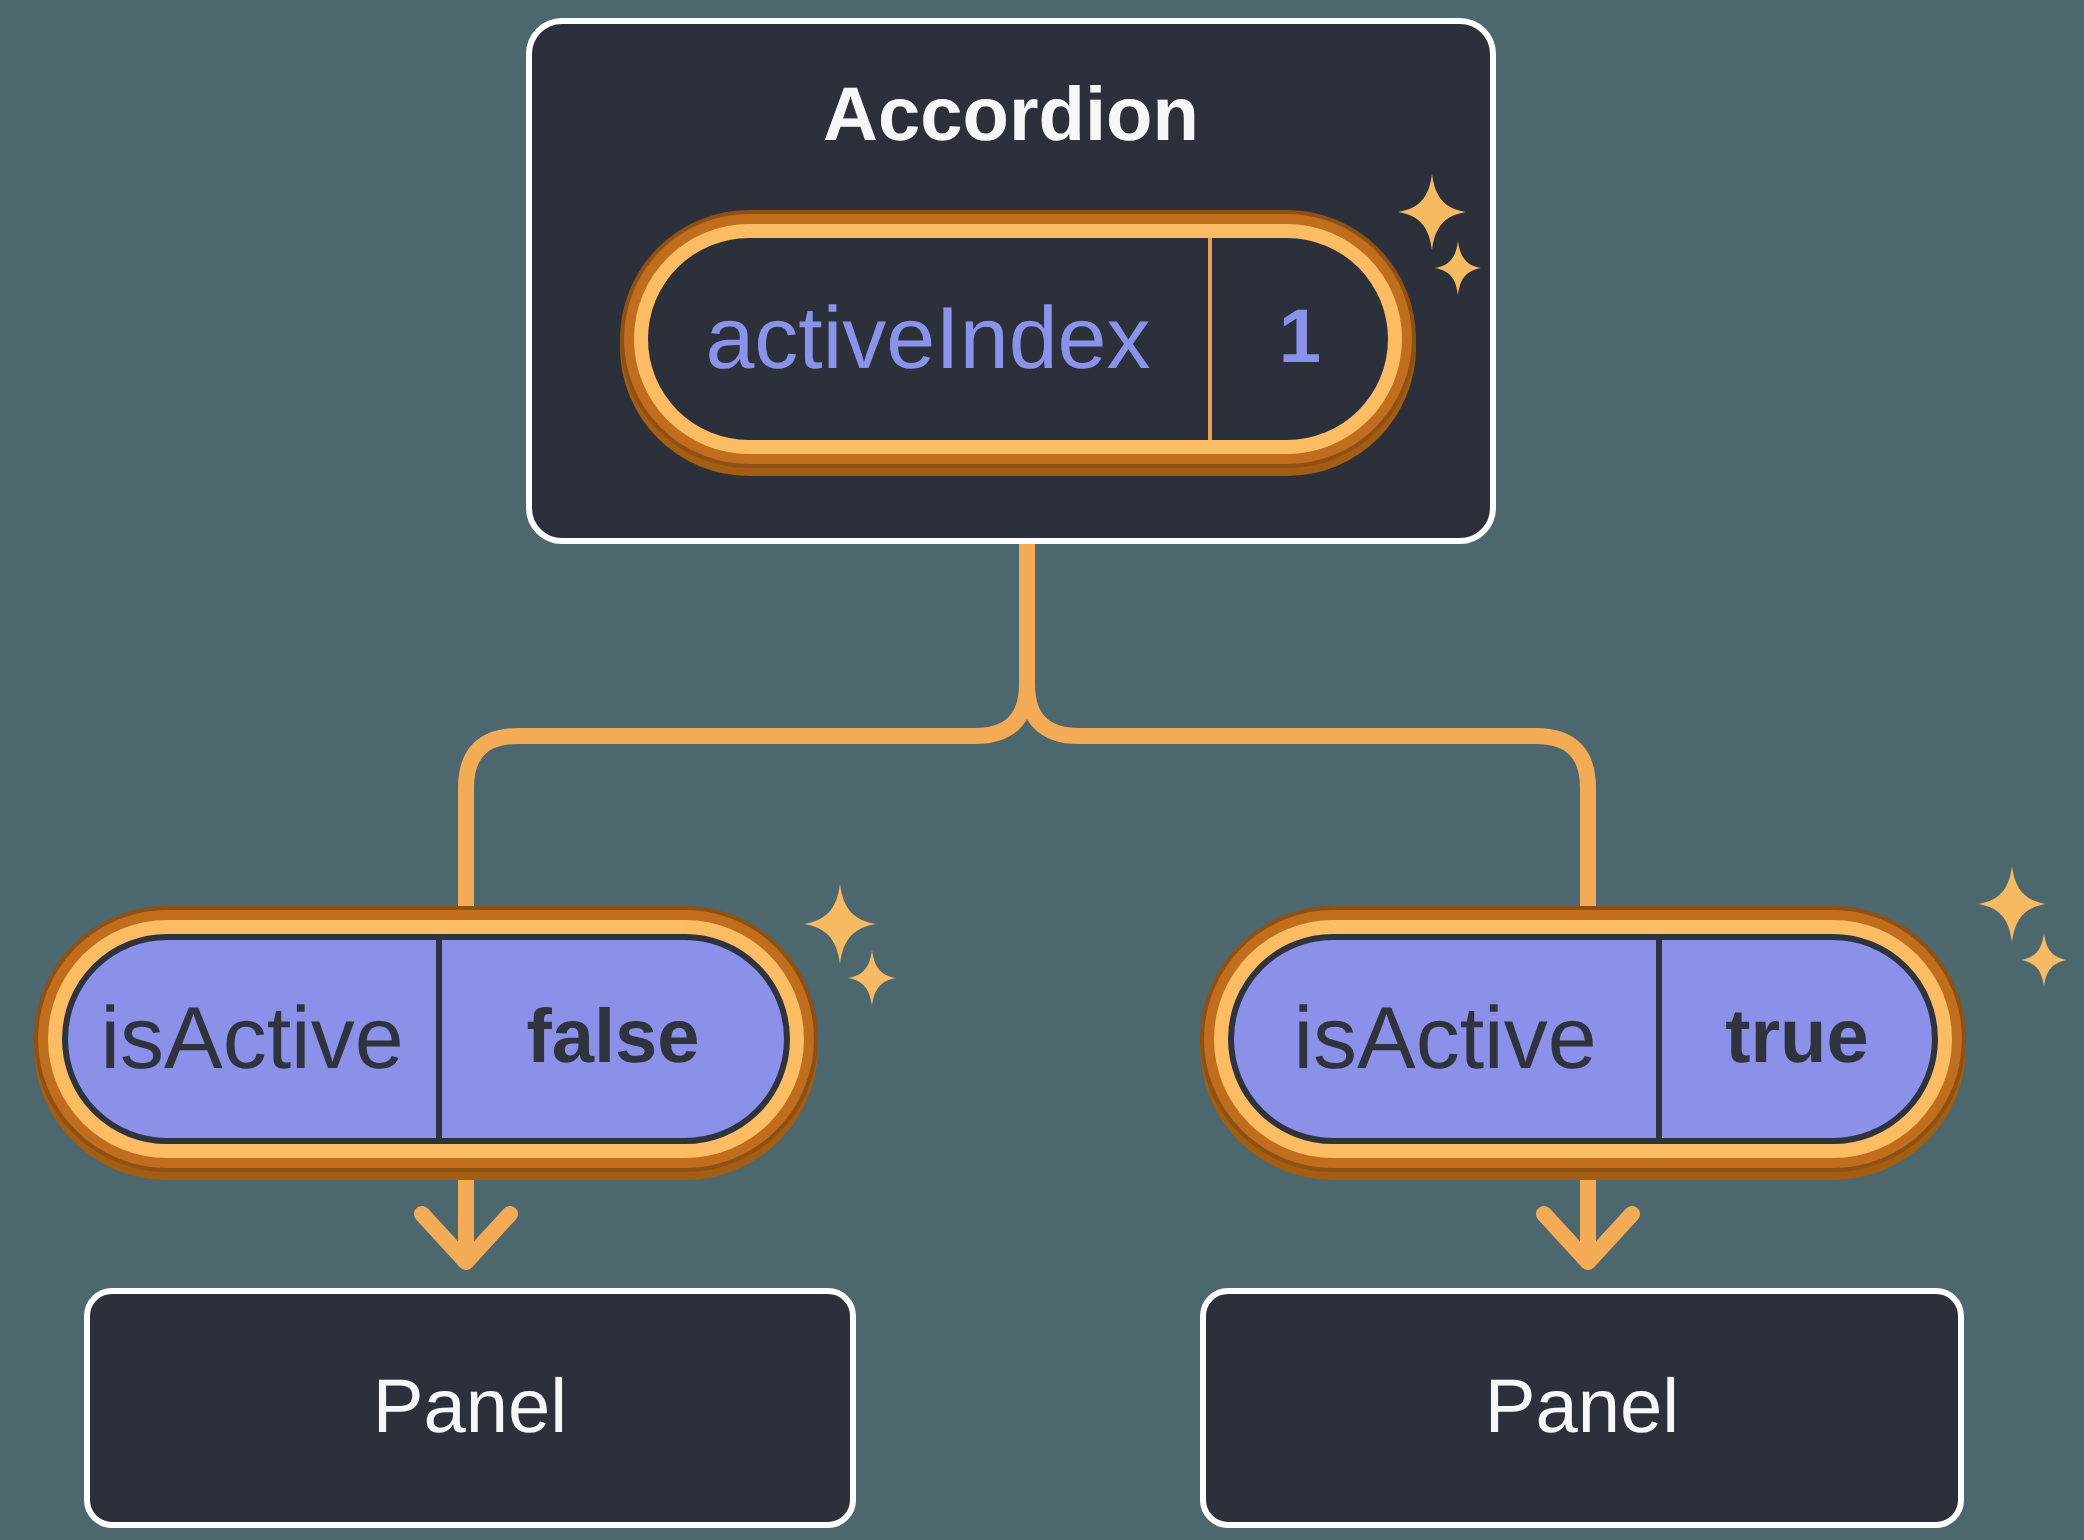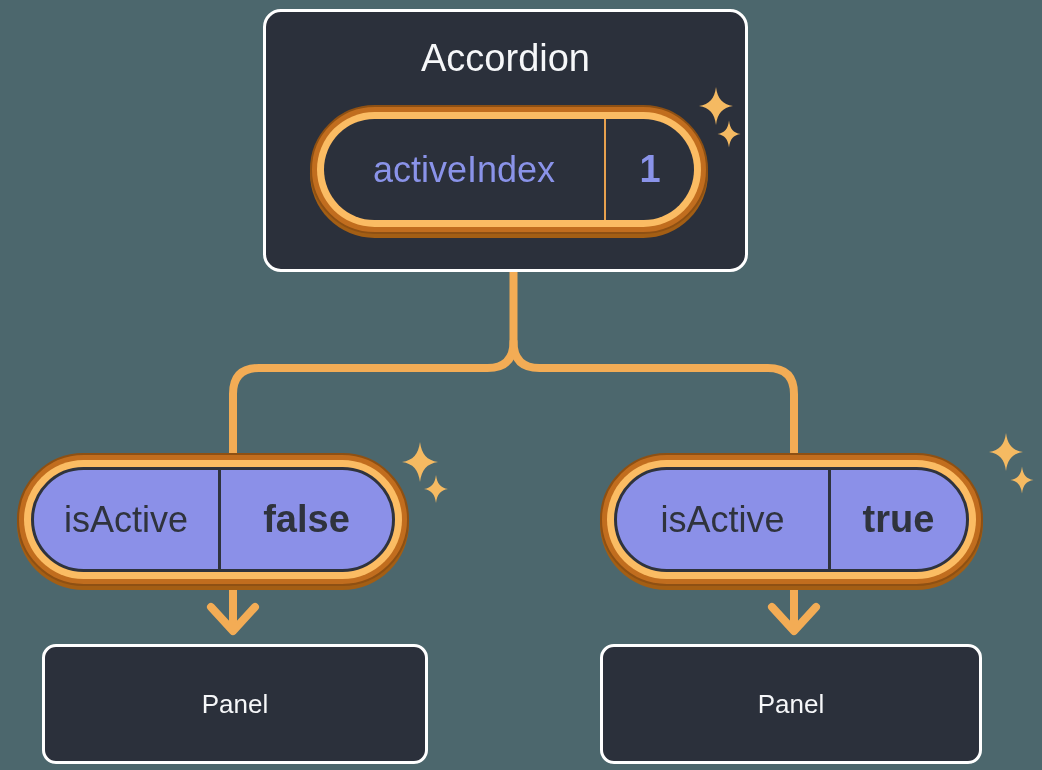--- a/index.html
+++ b/index.html
@@ -15,43 +15,43 @@
   svg.layer{position:absolute;left:0;top:0;width:1042px;height:770px;pointer-events:none}
   svg.connectors{z-index:0}
   svg.sparkles{z-index:5}
   .tree{fill:none;stroke:var(--line);stroke-width:8;stroke-linecap:round;stroke-linejoin:round}
   .arrow path{fill:none;stroke:var(--line);stroke-width:8;stroke-linecap:round;stroke-linejoin:round}
   .sparkle{fill:var(--sparkle)}
 
   .card{position:absolute;left:263px;top:9px;width:485px;height:263px;background:var(--card);
         border:3px solid var(--cardBorder);border-radius:18px;z-index:1;
         display:flex;flex-direction:column;align-items:center}
-  .card-title{margin-top:25px;font-size:38px;font-weight:400;color:var(--titleText)}
+  .card-title{margin-top:25px;font-size:38px;font-weight:700;color:var(--titleText)}
 
   .pill{position:absolute;z-index:2;border-radius:999px;background:var(--ringDark);
         border:2px solid var(--ringOutline);padding:5px;box-shadow:0 4px 0 var(--ringShadow)}
   .pill-mid{height:100%;border-radius:999px;background:var(--ringLight);padding:7px}
   .pill-body{height:100%;border-radius:999px;display:flex;align-items:center;overflow:hidden}
   .pill-dark .pill-body{background:var(--card);color:var(--periwinkle)}
   .pill-purple .pill-body{background:var(--purple);border:3px solid var(--ink);color:var(--ink)}
-  .pill-label{flex:1;text-align:center;font-size:36px}
+  .pill-label{flex:1;text-align:center;font-size:44px}
   .pill-divider{width:2px;align-self:stretch}
   .pill-dark .pill-divider{background:var(--dividerOrange)}
   .pill-purple .pill-divider{width:3px;background:var(--ink)}
   .pill-value{text-align:center;font-weight:700;font-size:38px}
   .pill-top{position:absolute;left:44px;top:93px;width:398px;height:129px}
   .pill-dark .pill-value{width:88px}
   .pill-left{left:17px;top:453px;width:392px;height:133px}
   .pill-left .pill-value{width:171px}
   .pill-right{left:600px;top:453px;width:383px;height:133px}
   .pill-right .pill-value{width:135px}
 
   .panel{position:absolute;z-index:1;background:var(--card);border:3px solid var(--cardBorder);
          border-radius:14px;display:flex;align-items:center;justify-content:center;
-         color:var(--titleText);font-size:26px}
+         color:var(--titleText);font-size:38px}
   .panel-left{left:42px;top:644px;width:386px;height:120px}
   .panel-right{left:600px;top:644px;width:382px;height:120px}
 </style>
 </head>
 <body>
 
 <div class="canvas">
 
   <svg class="layer connectors" viewBox="0 0 1042 770">
     <path class="tree" d="M513.5 272 L513.5 342 Q513.5 368 487.5 368 L259 368 Q233 368 233 394 L233 456"></path>

